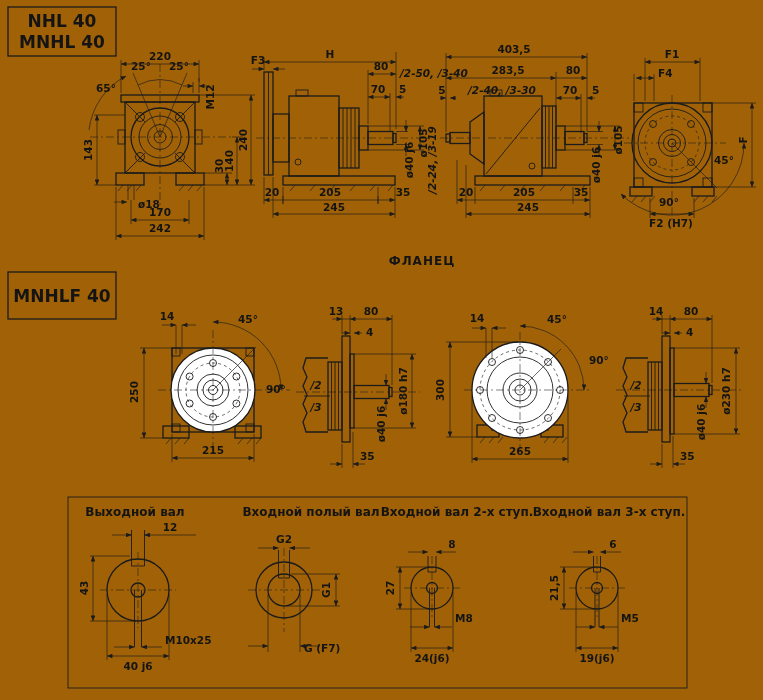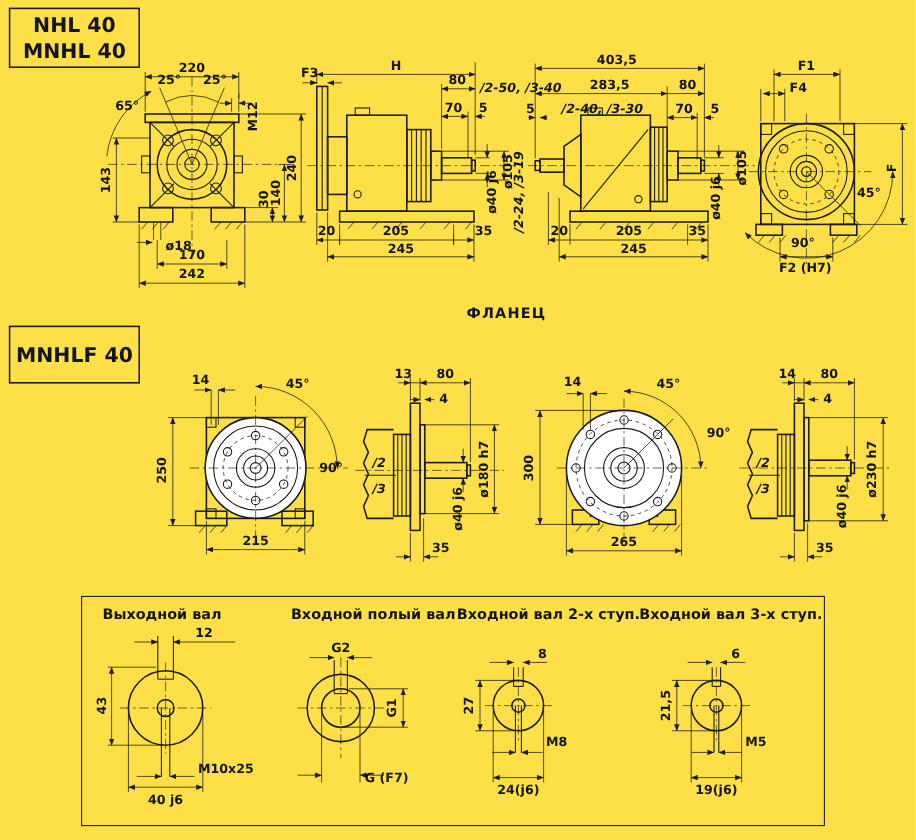--- a/index.html
+++ b/index.html
@@ -1,16 +1,16 @@
 <!DOCTYPE html>
 <html><head>
 <meta charset="utf-8">
 <style>
   html,body{margin:0;padding:0;background:#f3f3f3;}
-  #page{position:relative;width:763px;height:700px;background:#fde047;margin:0 auto;
+  #page{position:relative;width:763px;height:700px;background:#a16207;margin:0 auto;
         font-family:"DejaVu Sans",sans-serif;}
   svg{position:absolute;left:0;top:0;}
   svg text{font:bold 10.5px "DejaVu Sans",sans-serif;fill:#141414;}
   svg text.ti{font-style:italic;}
   svg text.tt{font-size:17px;}
   svg text.tc{font-size:12px;}
   svg text.tf{font-size:12px;letter-spacing:1px;}
   .o{fill:none;stroke:#1b1b1b;stroke-width:1.3;}
   .o2{fill:none;stroke:#1b1b1b;stroke-width:0.9;}
   .de{fill:none;stroke:#1b1b1b;stroke-width:0.65;}

